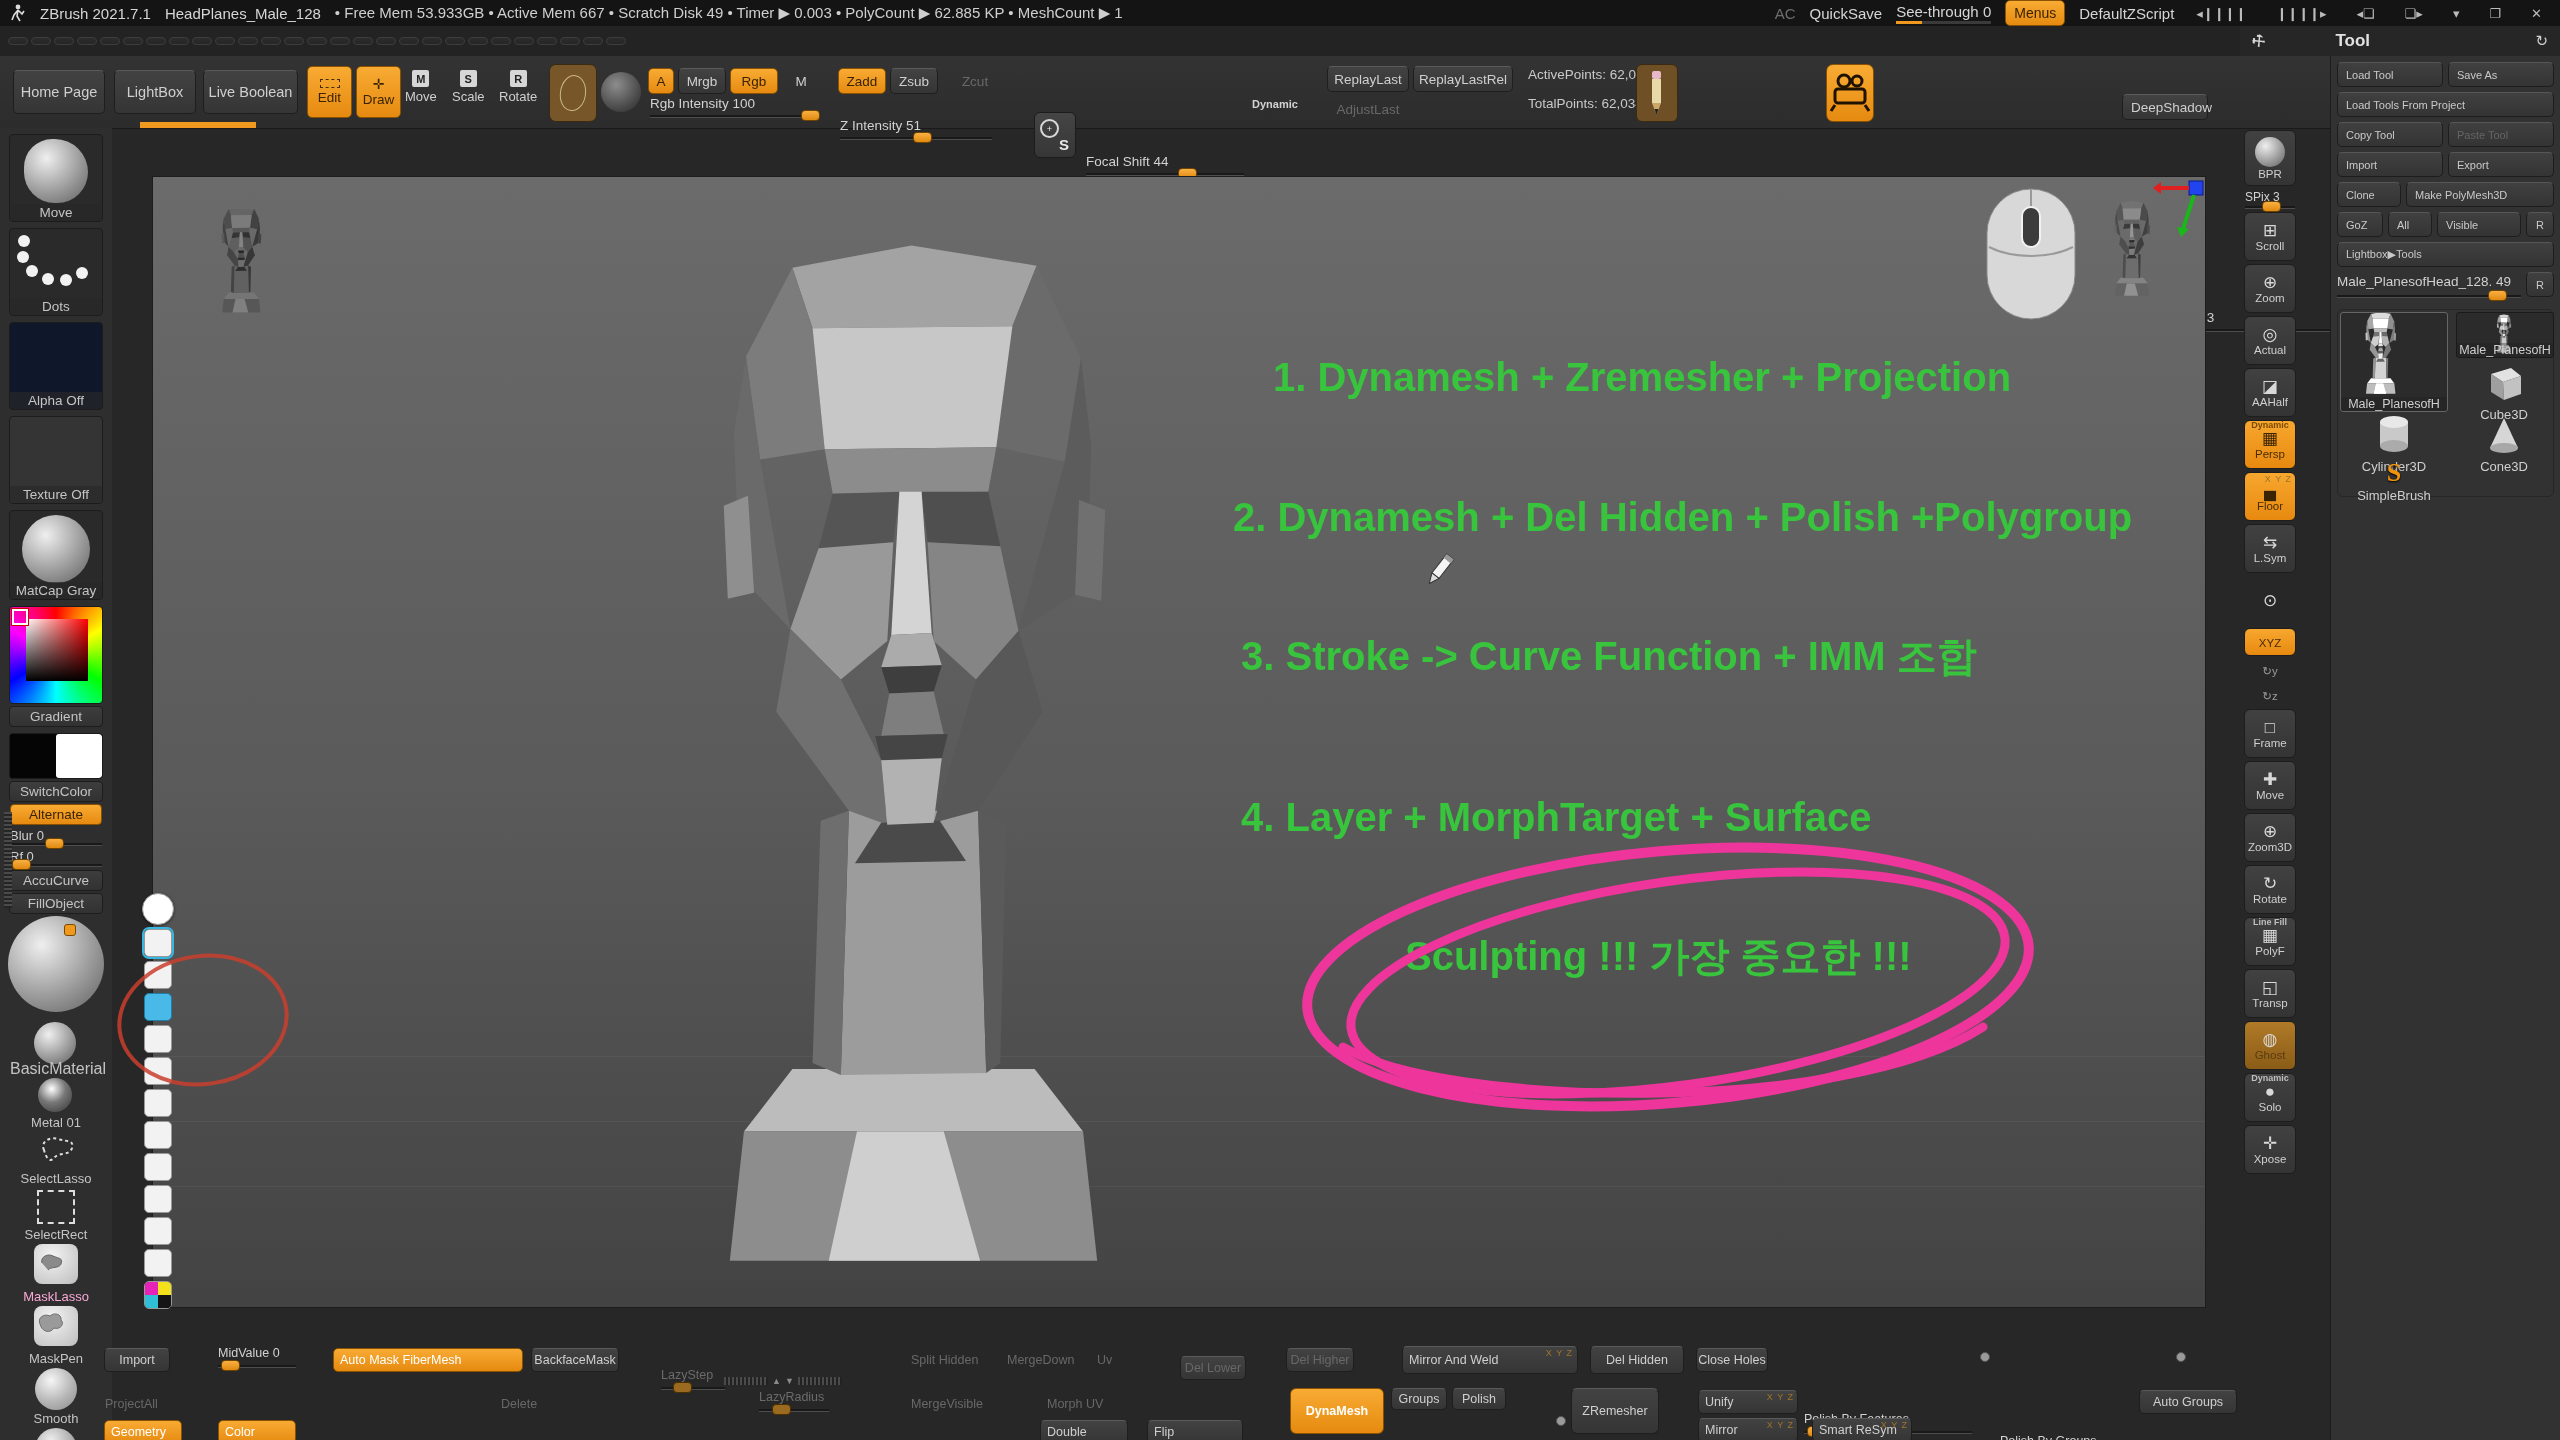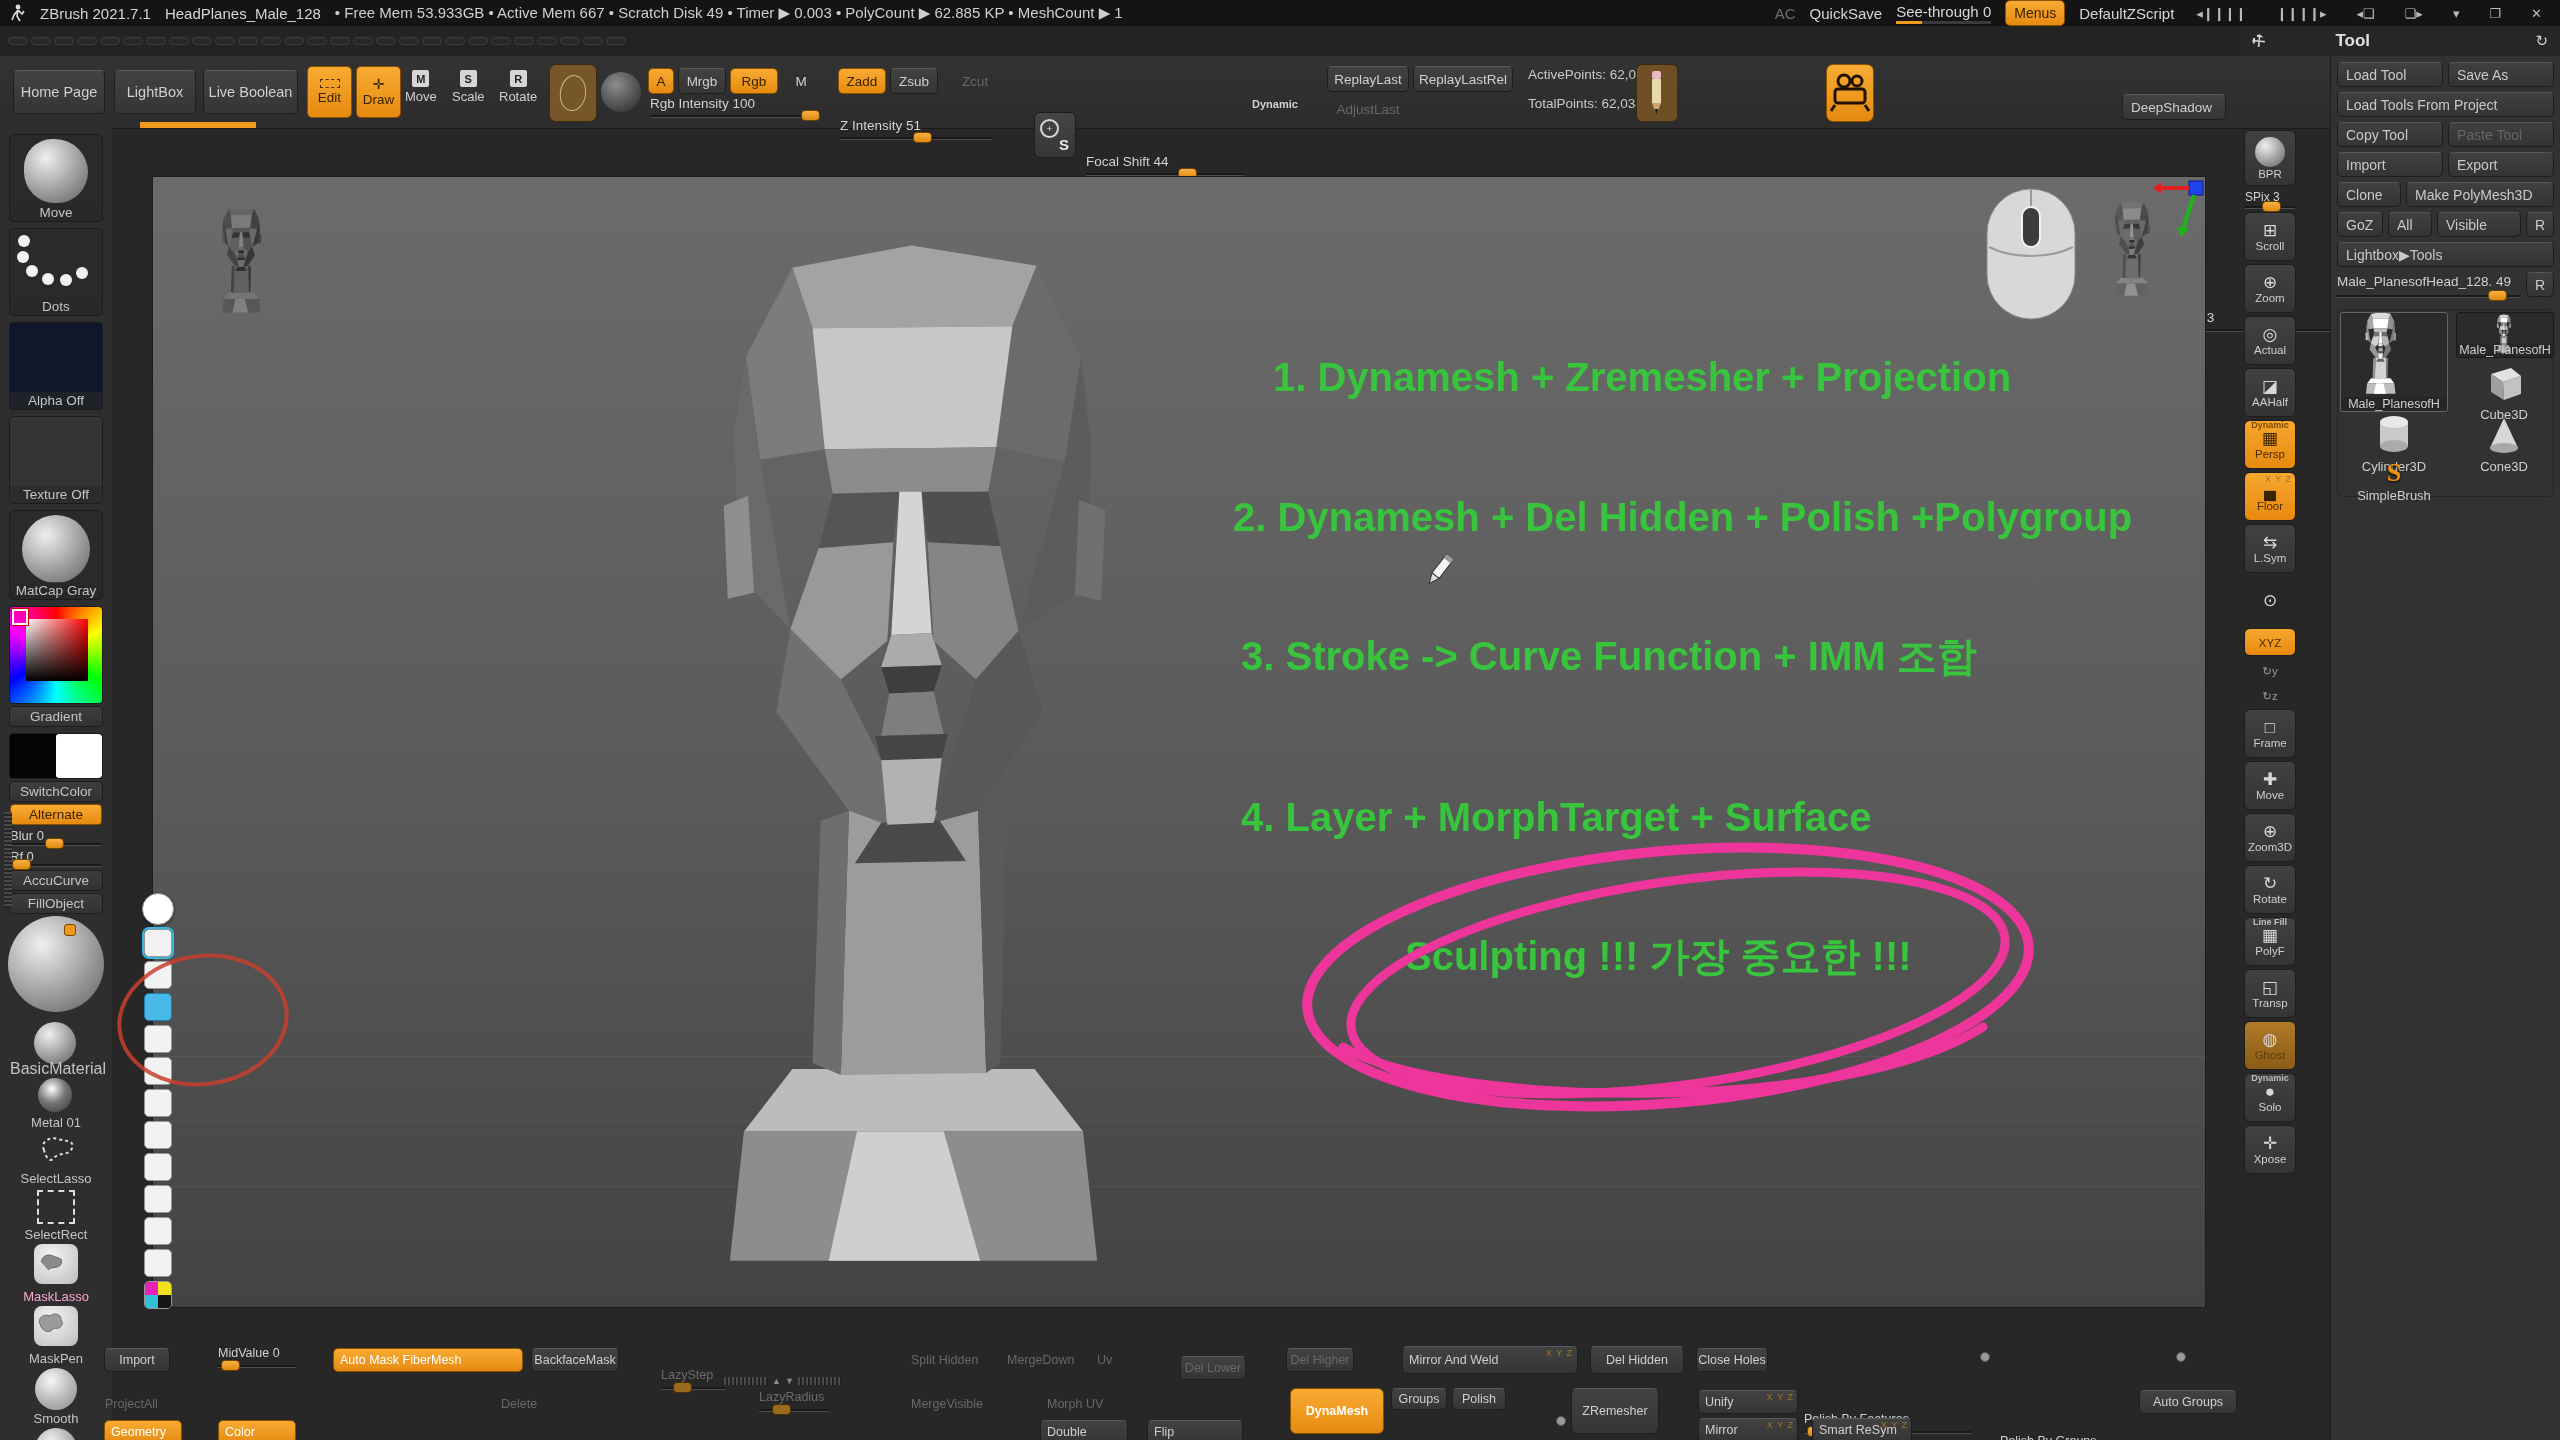--- a/index.html
+++ b/index.html
@@ -76,21 +76,21 @@
   .stripbtn.orange .pre{color:#7a4a00;}
   .stripbtn.ghostbtn{background:linear-gradient(#b07a28,#8a5c16);color:#5a3c10;}
   .stripbtn.plain{background:none;border-color:transparent;}
   .stripbtn.small{height:26px;}
   .stripbtn.tiny{height:20px;background:none;border-color:transparent;color:#9a9a9a;}
   .stripbtn .xyzsup{position:absolute;top:1px;right:3px;}
 
   
   #rightpanel{position:absolute;left:2330px;top:56px;width:230px;height:1384px;background:#323232;border-left:1px solid #1c1c1c;box-sizing:border-box;padding:6px 6px;}
   .prow{display:flex;gap:5px;margin-bottom:5px;}
-  .pbtn{flex:1;height:25px;border-radius:5px;background:linear-gradient(#404040,#343434);border:1px solid #1d1d1d;border-top-color:#565656;color:#c9c9c9;font-size:14px;display:flex;align-items:center;padding:0 8px;box-sizing:border-box;white-space:nowrap;overflow:hidden;}
+  .pbtn{flex:1;height:25px;border-radius:5px;background:linear-gradient(#404040,#343434);border:1px solid #1d1d1d;border-top-color:#565656;color:#c9c9c9;font-size:11px;display:flex;align-items:center;padding:0 8px;box-sizing:border-box;white-space:nowrap;overflow:hidden;}
   .pbtn.c{justify-content:center;padding:0 2px;}
   .pbtn.dimbtn{color:#656565;}
   .pslider{position:relative;height:24px;margin:2px 0 6px 0;font-size:13.5px;color:#d0d0d0;}
   .thumbgrid{position:relative;height:186px;margin-bottom:6px;border:1px solid #262626;border-radius:6px;}
   .pthumb{position:absolute;background:#2b2b2b;border:1px solid #1a1a1a;border-radius:3px;overflow:hidden;}
   .pthumb .cap{position:absolute;left:0;right:0;bottom:0;font-size:12.5px;color:#cfcfcf;text-align:center;background:rgba(30,30,30,.35);white-space:nowrap;overflow:hidden;}
   .plainthumb{position:absolute;text-align:center;font-size:13px;color:#cfcfcf;}
   .secitem{height:24.4px;display:flex;align-items:center;padding-left:14px;font-size:14.5px;color:#d2d2d2;border-radius:3px;}
 
   
@@ -293,21 +293,21 @@
     <div class="abs slider dimsl" style="left:1884px;top:8px;width:150px">
       <span>Angle Of View</span><span class="track"></span><span class="knob" style="left:52%"></span>
     </div>
     <div class="abs slider" style="left:1884px;top:40px;width:216px">
       <span>Field of view(deg) 54.43222</span><span class="track"></span><span class="knob" style="left:36%"></span>
     </div>
 
     <div class="abs slider" style="left:2122px;top:8px;width:210px">
       <span>ObjShadow 0.3</span><span class="track"></span><span class="knob" style="left:22%"></span>
     </div>
-    <div class="abs btn" style="left:2122px;top:38px;width:104px;height:24px;justify-content:flex-start">DeepShadow</div>
+    <div class="abs btn" style="left:2122px;top:38px;width:86px;height:24px;justify-content:flex-start">DeepShadow</div>
   </div>
 
   <div id="leftbar">
     <div class="thumb" style="height:86px">
       <span class="sphere" style="position:absolute;left:14px;top:4px;width:64px;height:64px;border-radius:46% 54% 50% 50%"></span>
       <span class="cap">Move</span>
     </div>
     <div class="thumb" style="height:86px">
       <svg width="90" height="66" viewBox="0 0 90 66">
           <circle cx="14" cy="12" r="6" fill="#f2f2f2"></circle>

